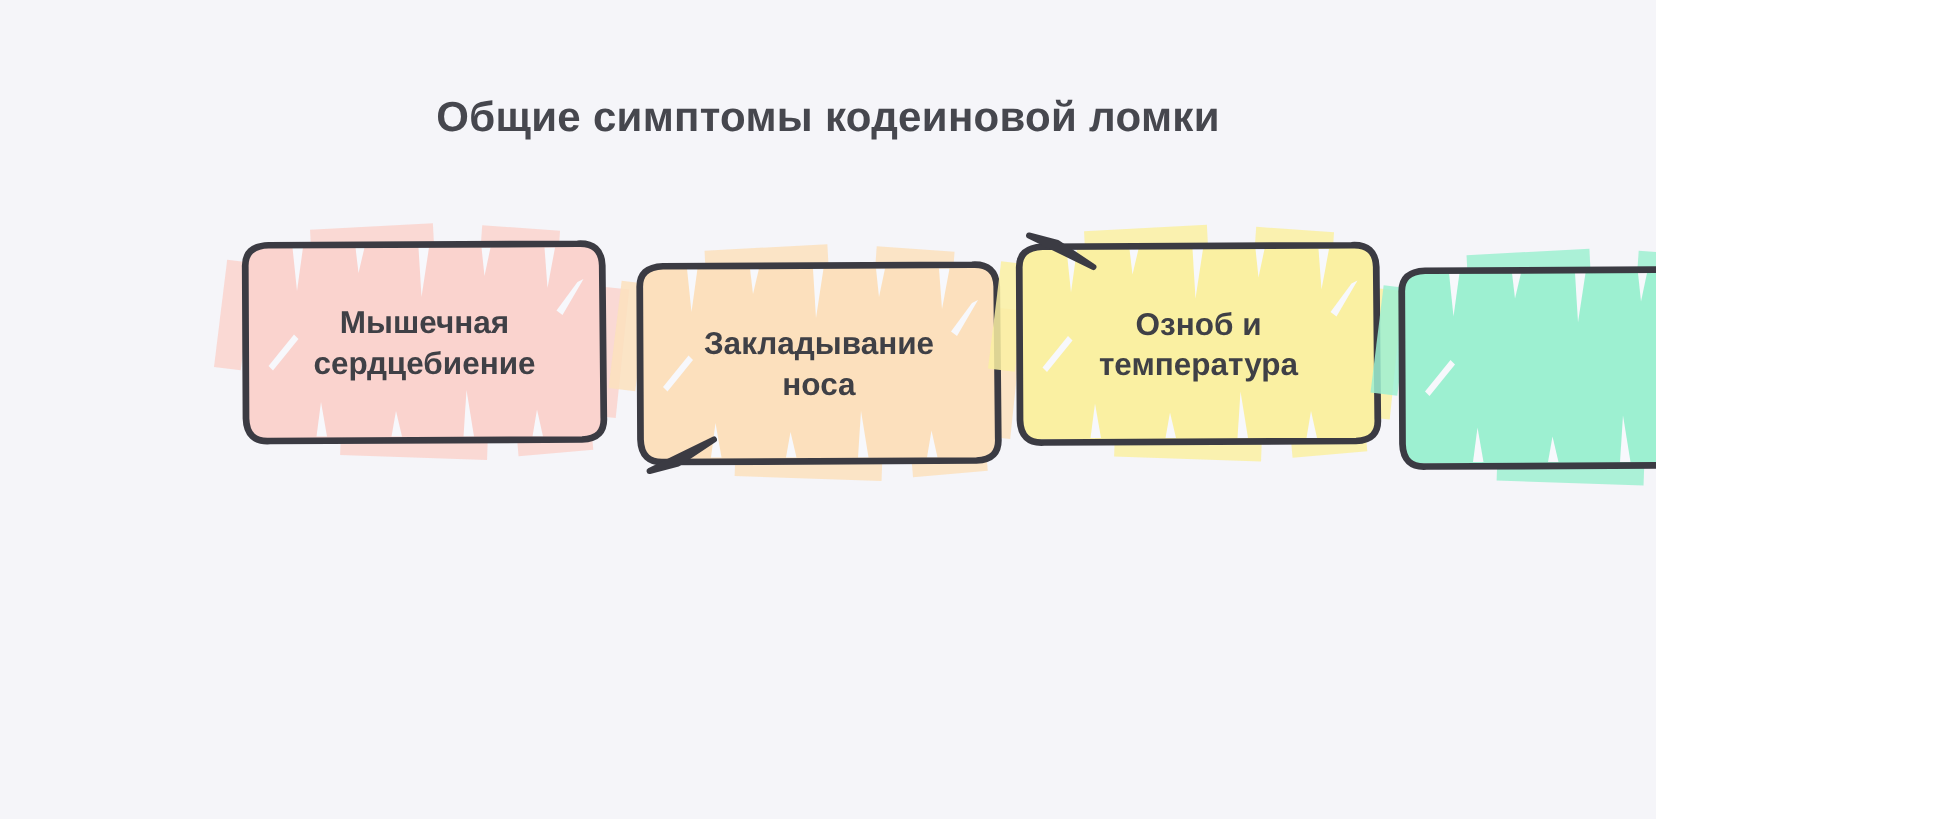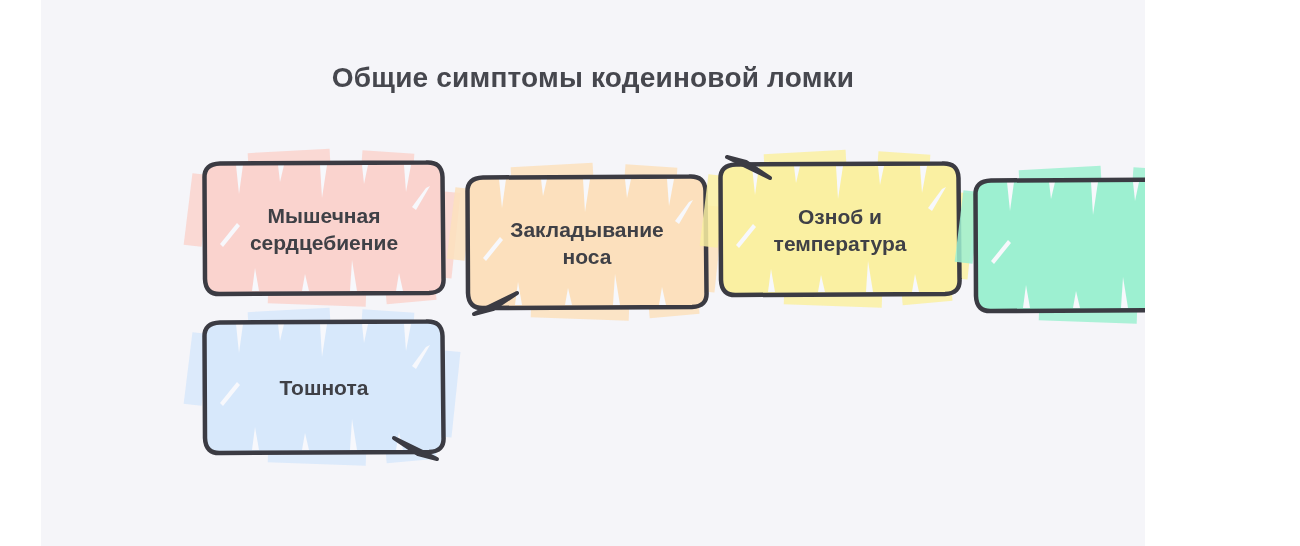--- a/index.html
+++ b/index.html
@@ -6,21 +6,20 @@
     margin: 0;
     padding: 0;
     font-family: "Liberation Sans", "DejaVu Sans", sans-serif;
   }
   .canvas {
     position: relative;
     width: 1104px;
     height: 546px;
     background: var(--bg, #f5f5f9);
     overflow: hidden;
-    margin-left: 41px;
   }
   .title {
     position: absolute;
     left: 0;
     right: 0;
     top: 62px;
     margin: 0;
     text-align: center;
     font-size: 28px;
     font-weight: 700;
@@ -138,25 +137,15 @@
     </div>
   </div>
 
   <div class="note" style="left: 920px; top: 165px; color: rgb(157, 240, 209);">
     <svg class="note-svg" viewBox="0 0 268 160">
       <use href="#note-base"></use>
       <use href="#note-border"></use>
     </svg>
   </div>
 
-  <div class="note" style="left: 149px; top: 307px; color: rgb(215, 232, 251);">
-    <svg class="note-svg" viewBox="0 0 268 160">
-      <use href="#note-base"></use>
-      <use href="#note-border"></use>
-      <use href="#fold-br"></use>
-    </svg>
-    <div class="note-label">
-      <span>Тошнота</span>
-    </div>
-  </div>
 
 
 </div>
 
 </body></html>

